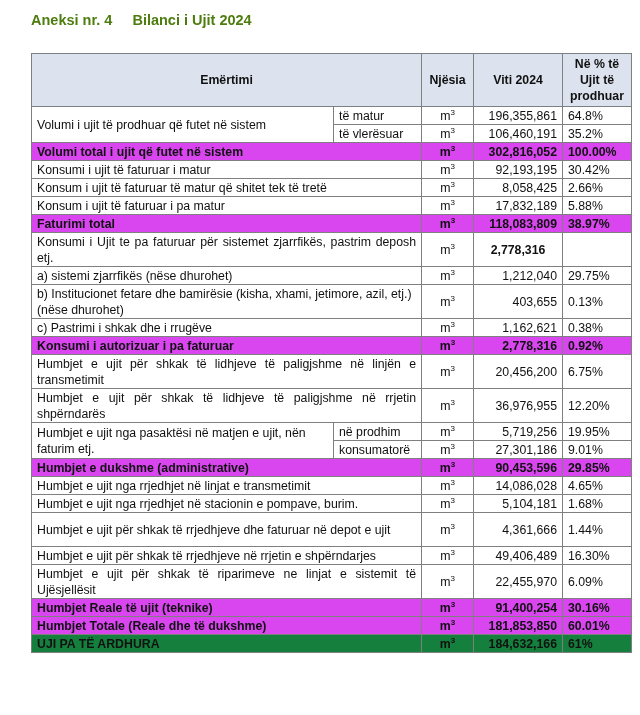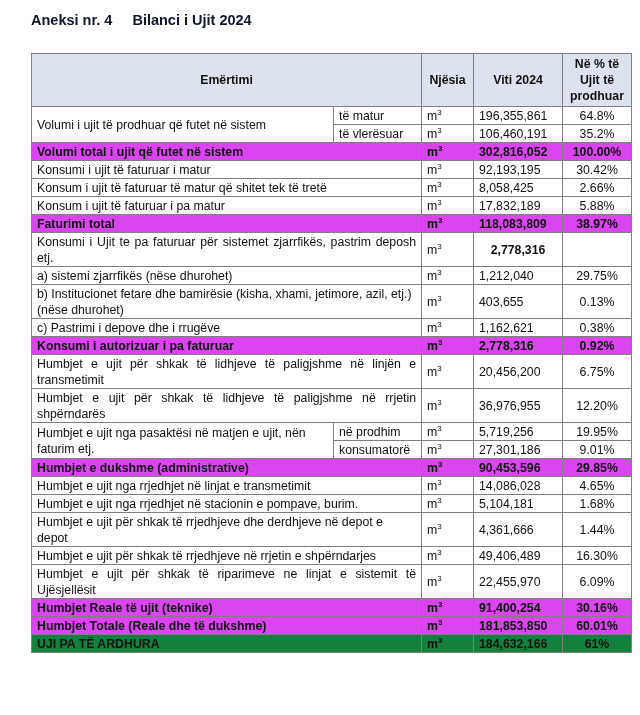--- a/index.html
+++ b/index.html
@@ -1,26 +1,26 @@
 <!DOCTYPE html>
 <html><head>
 <meta charset="utf-8">
 <style>
   html, body { margin: 0; padding: 0; background: #ffffff; }
   body { width: 640px; height: 715px; position: relative; overflow: hidden;
          font-family: "Liberation Sans", sans-serif; color: #111; }
-  .title { position: absolute; left: 31px; top: 12px; font-size: 14.5px; font-weight: bold; color: #0f172a; }
+  .title { position: absolute; left: 31px; top: 12px; font-size: 14.5px; font-weight: bold; color: #4d7c0f; }
   .title .gap { display: inline-block; width: 20px; }
   table { position: absolute; left: 31px; top: 53px; width: 600px; border-collapse: collapse; table-layout: fixed; font-size: 12.3px; }
   td, th { border: 1px solid #7f7f7f; padding: 0 5px; line-height: 16px; }
   th { background: #dce3ee; font-weight: bold; text-align: center; }
   thead th { height: 52px; margin-left: 46px; }
-  td.unit { text-align: left; padding-left: 5px; }
-  td.num { }
-  td.pct { text-align: center; }
+  td.unit { text-align: center; padding-left: 5px; }
+  td.num { text-align: right; }
+  td.pct { text-align: left; }
   td.desc { text-align: left; }
   td.just { text-align: justify; text-align-last: left; }
   tr.r1 td { height: 17px; }
   tr.r2 td { height: 33px; }
   tr.total td { background: #d946ef; font-weight: bold; }
   tr.final td { background: #15803d; font-weight: bold; }
   td.bold { font-weight: bold; }
   sup { font-size: 8px; line-height: 0; }
 </style>
 </head>
@@ -100,21 +100,21 @@
       <td class="num">1,212,040</td>
       <td class="pct">29.75%</td>
     </tr>
     <tr class="r2">
       <td colspan="2" class="desc">b) Institucionet fetare dhe bamirësie (kisha, xhami, jetimore, azil, etj.) (nëse dhurohet)</td>
       <td class="unit"><span>m</span><sup>3</sup></td>
       <td class="num">403,655</td>
       <td class="pct">0.13%</td>
     </tr>
     <tr class="r1">
-      <td colspan="2" class="desc">c) Pastrimi i depove dhe i rrugëve</td>
+      <td colspan="2" class="desc">c) Pastrimi i shkak dhe i rrugëve</td>
       <td class="unit"><span>m</span><sup>3</sup></td>
       <td class="num">1,162,621</td>
       <td class="pct">0.38%</td>
     </tr>
     <tr class="r1 total">
       <td colspan="2" class="desc">Konsumi i autorizuar i pa faturuar</td>
       <td class="unit"><span>m</span><sup>3</sup></td>
       <td class="num">2,778,316</td>
       <td class="pct">0.92%</td>
     </tr>
@@ -155,21 +155,21 @@
       <td class="num">14,086,028</td>
       <td class="pct">4.65%</td>
     </tr>
     <tr class="r1">
       <td colspan="2" class="desc">Humbjet e ujit nga rrjedhjet në stacionin e pompave, burim.</td>
       <td class="unit"><span>m</span><sup>3</sup></td>
       <td class="num">5,104,181</td>
       <td class="pct">1.68%</td>
     </tr>
     <tr class="r2">
-      <td colspan="2" class="desc">Humbjet e ujit për shkak të rrjedhjeve dhe derdhjeve në depot e depot</td>
+      <td colspan="2" class="desc">Humbjet e ujit për shkak të rrjedhjeve dhe faturuar në depot e ujit</td>
       <td class="unit"><span>m</span><sup>3</sup></td>
       <td class="num">4,361,666</td>
       <td class="pct">1.44%</td>
     </tr>
     <tr class="r1">
       <td colspan="2" class="desc">Humbjet e ujit për shkak të rrjedhjeve në rrjetin e shpërndarjes</td>
       <td class="unit"><span>m</span><sup>3</sup></td>
       <td class="num">49,406,489</td>
       <td class="pct">16.30%</td>
     </tr>

